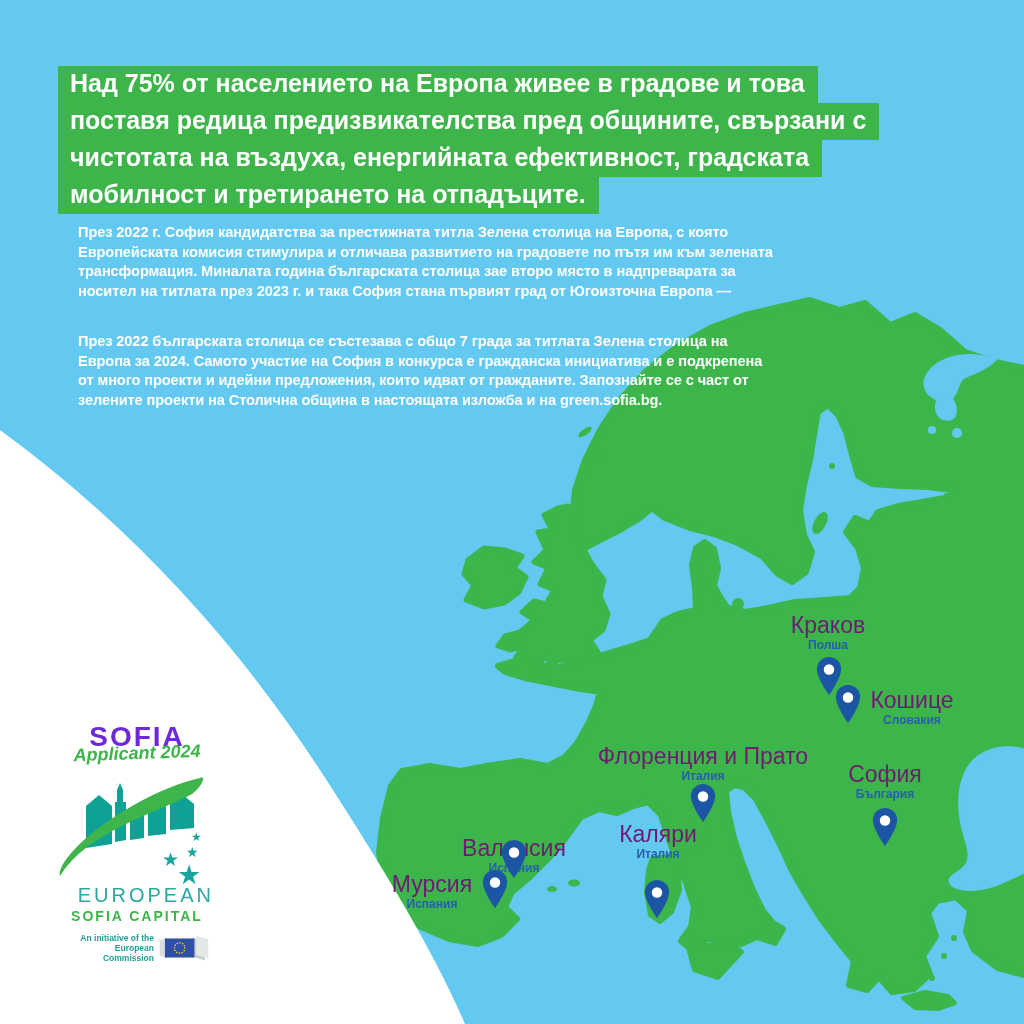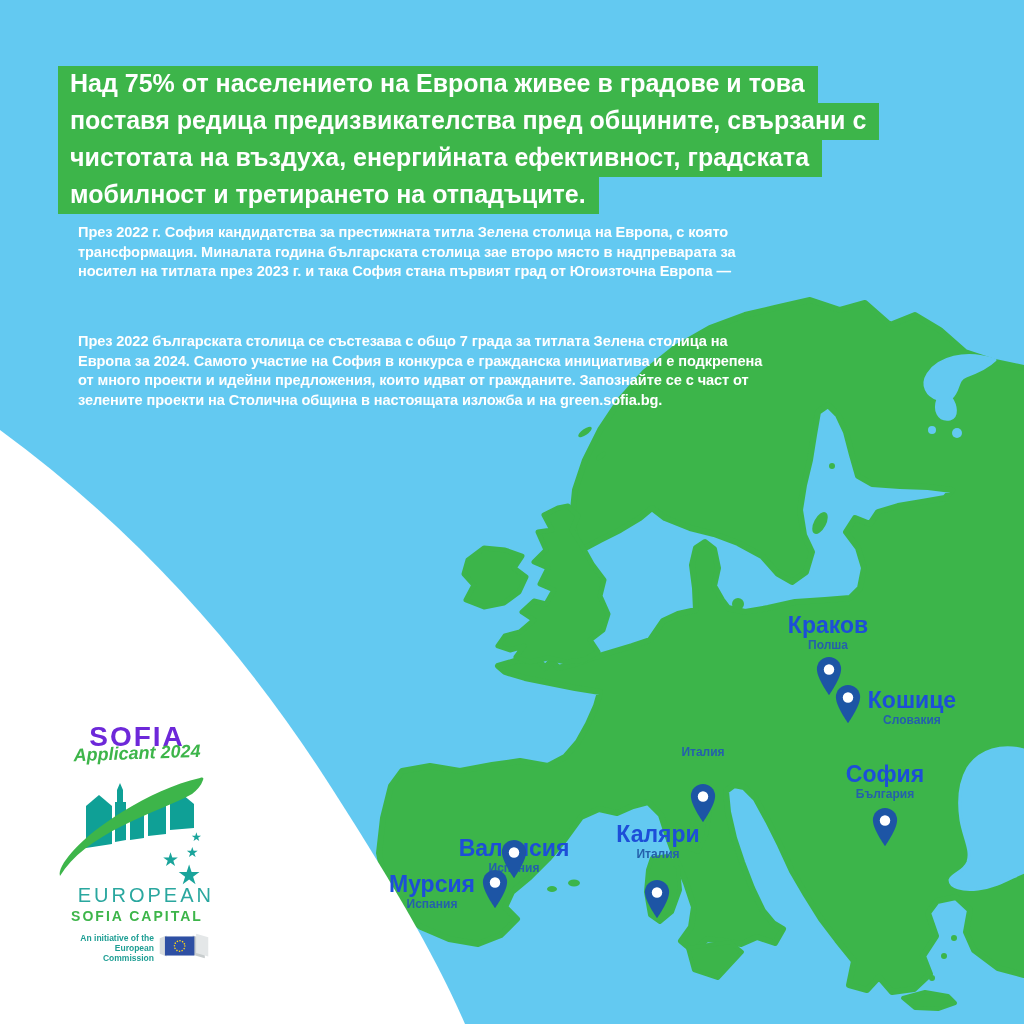--- a/index.html
+++ b/index.html
@@ -15,36 +15,36 @@
 
   
   .para{position:absolute;left:78px;}
   .para.p1{top:223px;}
   .para.p2{top:332px;}
   .para-line{white-space:nowrap;color:#FFFFFF;font-weight:bold;font-size:14.6px;
              line-height:19.6px;letter-spacing:-0.1px;}
 
   
   .city{position:absolute;transform:translateX(-50%);text-align:center;}
-  .city-name{font-size:23px;font-weight:bold;color:#1d4ed8;line-height:24px;white-space:nowrap;}
+  .city-name{font-size:23px;font-weight:normal;color:#701a75;line-height:24px;white-space:nowrap;}
   .city-country{font-size:12px;font-weight:bold;color:#2460AC;line-height:17px;white-space:nowrap;}
   .pin{position:absolute;width:28px;height:41px;}
 
   
   .logo-sofia{position:absolute;left:62px;top:721px;width:150px;text-align:center;
               color:#6d28d9;font-weight:bold;font-size:28px;letter-spacing:2px;}
   .logo-applicant{position:absolute;left:60px;top:743px;width:154px;text-align:center;
               color:#3DB54A;font-style:italic;font-weight:600;font-size:18px;transform:rotate(-2deg);}
   .logo-art{position:absolute;left:58px;top:770px;width:150px;height:118px;}
   .logo-star{position:absolute;color:#1AA49B;line-height:1;}
   .logo-european{position:absolute;left:60px;top:884px;width:154px;text-align:right;
               color:#2AA79F;font-size:20px;letter-spacing:3px;font-weight:400;}
   .logo-green{position:absolute;left:60px;top:908px;width:154px;text-align:center;
               color:#3DB54A;font-size:14px;letter-spacing:2px;font-weight:bold;}
-  .logo-initiative{position:absolute;left:80px;top:933px;width:130px;display:flex;align-items:flex-start;gap:4px;}
+  .logo-initiative{position:absolute;left:80px;top:933px;width:130px;display:flex;align-items:center;gap:4px;}
   .init-text{flex:1;text-align:right;color:#1E9E94;font-size:8.5px;font-weight:bold;line-height:10px;}
   .eu-art{width:52px;height:26px;flex:0 0 auto;}
 </style>
 </head>
 <body>
 
 <div class="stage">
 
   <svg class="map" viewBox="0 0 1024 1024">
     <g stroke-linejoin="round">
@@ -86,40 +86,42 @@
 
   <div class="headline">
     <div class="hl-line">Над 75% от населението на Европа живее в градове и това</div>
     <div class="hl-line">поставя редица предизвикателства пред общините, свързани с</div>
     <div class="hl-line">чистотата на въздуха, енергийната ефективност, градската</div>
     <div class="hl-line">мобилност и третирането на отпадъците.</div>
   </div>
 
   <div class="para p1">
     <div class="para-line">През 2022 г. София кандидатства за престижната титла Зелена столица на Европа, с която</div>
+    <div class="para-line">Европейската комисия стимулира и отличава развитието на градовете по пътя им към зелената</div>
     <div class="para-line">трансформация. Миналата година българската столица зае второ място в надпреварата за</div>
     <div class="para-line">носител на титлата през 2023 г. и така София стана първият град от Югоизточна Европа —</div>
   </div>
 
   <div class="para p2">
     <div class="para-line">През 2022 българската столица се състезава с общо 7 града за титлата Зелена столица на</div>
     <div class="para-line">Европа за 2024. Самото участие на София в конкурса е гражданска инициатива и е подкрепена</div>
     <div class="para-line">от много проекти и идейни предложения, които идват от гражданите. Запознайте се с част от</div>
     <div class="para-line">зелените проекти на Столична община в настоящата изложба и на green.sofia.bg.</div>
   </div>
 
   <div class="city" style="left:828px;top:613px;">
     <div class="city-name">Краков</div>
     <div class="city-country">Полша</div>
   </div>
   <div class="city" style="left:912px;top:688px;">
     <div class="city-name">Кошице</div>
     <div class="city-country">Словакия</div>
   </div>
   <div class="city" style="left:703px;top:744px;">
+    <div class="city-name">Флоренция и Прато</div>
     <div class="city-country">Италия</div>
   </div>
   <div class="city" style="left:885px;top:762px;">
     <div class="city-name">София</div>
     <div class="city-country">България</div>
   </div>
   <div class="city" style="left:514px;top:836px;">
     <div class="city-name">Валенсия</div>
     <div class="city-country">Испания</div>
   </div>

